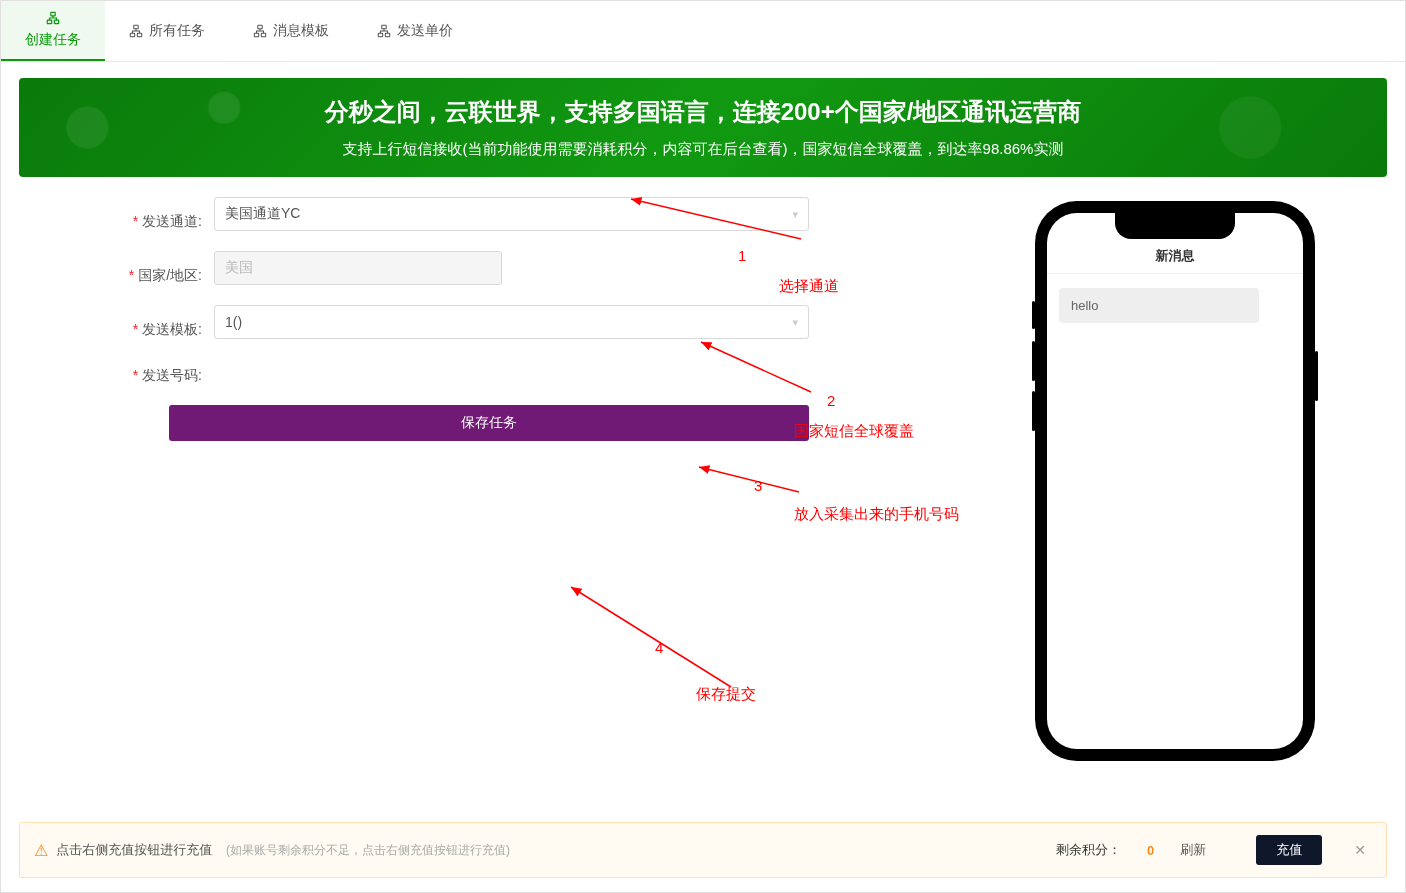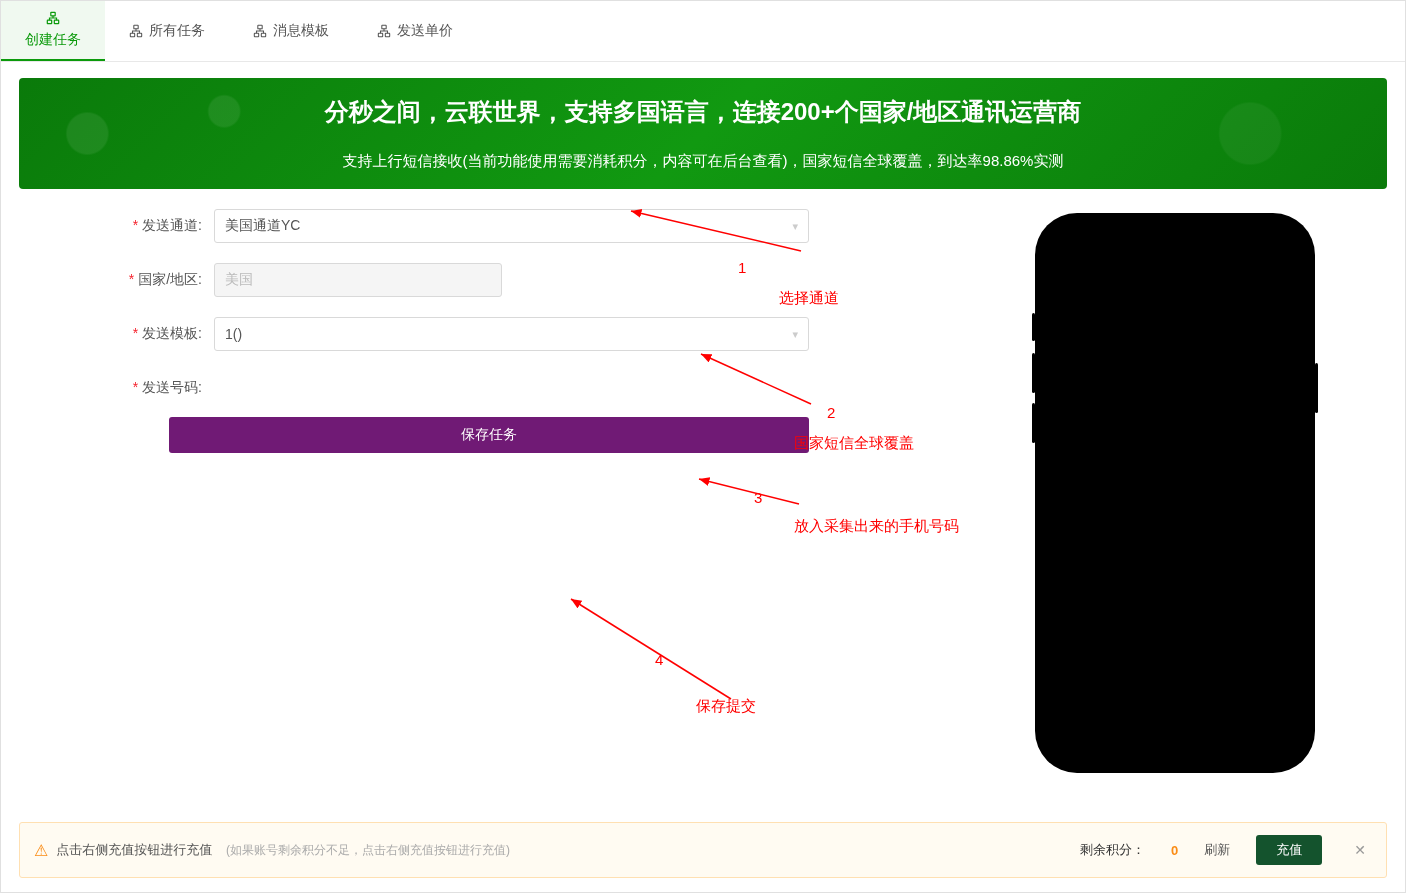--- a/index.html
+++ b/index.html
@@ -8,27 +8,27 @@
     
     
     .tabs { display: flex; border-bottom: 1px solid #e8e8e8; background: #fff; }
     .tab { display: flex; align-items: center; padding: 10px 24px; cursor: pointer; gap: 6px; color: #555; }
     .tab.active { color: #0b9a0b; background: #f0f9f0; border-bottom: 2px solid #0b9a0b; flex-direction: column; }
     .tab-icon { width: 14px; height: 14px; display: inline-flex; }
     
     
     .banner { margin: 16px 18px 20px; background: linear-gradient(135deg, #0a7a0a 0%, #119911 50%, #0a7a0a 100%); color: #fff; text-align: center; padding: 18px 20px; border-radius: 4px; position: relative; overflow: hidden; }
     .banner::before { content: ''; position: absolute; inset: 0; background: radial-gradient(circle at 5% 50%, rgba(255,255,255,0.08) 20px, transparent 22px), radial-gradient(circle at 15% 30%, rgba(255,255,255,0.08) 15px, transparent 17px), radial-gradient(circle at 90% 50%, rgba(255,255,255,0.05) 30px, transparent 32px); }
-    .banner-title { font-size: 24px; font-weight: bold; margin-bottom: 24px; position: relative; }
+    .banner-title { font-size: 24px; font-weight: bold; margin-bottom: 12px; position: relative; }
     .banner-sub { font-size: 15px; position: relative; }
     
     
     .content { display: flex; padding: 0 18px; position: relative; }
     .form-col { width: 790px; position: relative; }
-    .form-row { display: flex; align-items: flex-start; margin-bottom: 20px; }
+    .form-row { display: flex; align-items: flex-end; margin-bottom: 20px; }
     .form-label { width: 195px; text-align: right; padding-right: 12px; padding-top: 8px; color: #555; font-size: 14px; }
     .form-label .req { color: #f5222d; margin-right: 4px; }
     .form-control { flex: 1; }
     .select, .input-text { width: 100%; height: 34px; border: 1px solid #d9d9d9; border-radius: 3px; padding: 0 28px 0 10px; font-size: 14px; background: #fff; position: relative; display: flex; align-items: center; color: #555; }
     .select.narrow { width: 288px; background: #f5f5f5; color: #bbb; }
     .select-arrow { position: absolute; right: 10px; top: 50%; transform: translateY(-50%); color: #ccc; font-size: 11px; }
     .textarea { width: 100%; height: 170px; border: 1px solid #1890ff; border-radius: 3px; padding: 8px 10px; font-size: 13px; color: #bbb; resize: none; font-family: inherit; }
     .save-btn { width: 640px; margin-left: 150px; height: 36px; background: #701a75; color: #fff; border: none; border-radius: 3px; font-size: 14px; cursor: pointer; }
     
     
@@ -49,21 +49,21 @@
     .arrow-svg { position: absolute; pointer-events: none; }
     
     
     .footer { position: absolute; bottom: 14px; left: 18px; right: 18px; border: 1px solid #ffe0b2; background: #fffbf2; padding: 12px 14px; display: flex; align-items: center; border-radius: 3px; }
     .warn-icon { color: #fa8c16; margin-right: 8px; font-size: 16px; }
     .footer-main { flex: 1; font-size: 13px; color: #555; }
     .footer-note { color: #aaa; font-size: 12px; margin-left: 10px; }
     .footer-right { display: flex; align-items: center; gap: 26px; font-size: 13px; }
     .points { color: #fa8c16; font-weight: bold; }
     .refresh-link { color: #555; cursor: pointer; }
-    .recharge-btn { background: #14532d; color: #fff; border: none; padding: 6px 20px; border-radius: 3px; cursor: pointer; font-size: 13px; }
+    .recharge-btn { background: #0f172a; color: #fff; border: none; padding: 6px 20px; border-radius: 3px; cursor: pointer; font-size: 13px; margin-left: 24px; }
     .close-x { color: #999; cursor: pointer; padding: 0 6px; font-size: 14px; }
 
     .sitemap-icon svg { stroke: currentColor; }
   </style>
 </head>
 <body>
 
 <div class="container">
 
   <div class="tabs">
@@ -181,20 +181,24 @@
     <div class="anno anno-num" style="left:654px; top:442px;">4</div>
     <div class="anno" style="left:695px; top:488px;">保存提交</div>
 
     <div class="phone-wrap">
       <div class="phone">
         <div class="phone-notch"></div>
         <div class="phone-btn-r"></div>
         <div class="phone-btn-l1"></div>
         <div class="phone-btn-l2"></div>
         <div class="phone-btn-l3"></div>
+        <div class="phone-screen">
+          <div class="phone-header">新消息</div>
+          <div class="msg">hello</div>
+        </div>
       </div>
     </div>
   </div>
 
   <div class="footer">
     <span class="warn-icon">⚠</span>
     <div class="footer-main">
       <span>点击右侧充值按钮进行充值</span>
       <span class="footer-note">(如果账号剩余积分不足，点击右侧充值按钮进行充值)</span>
     </div>

